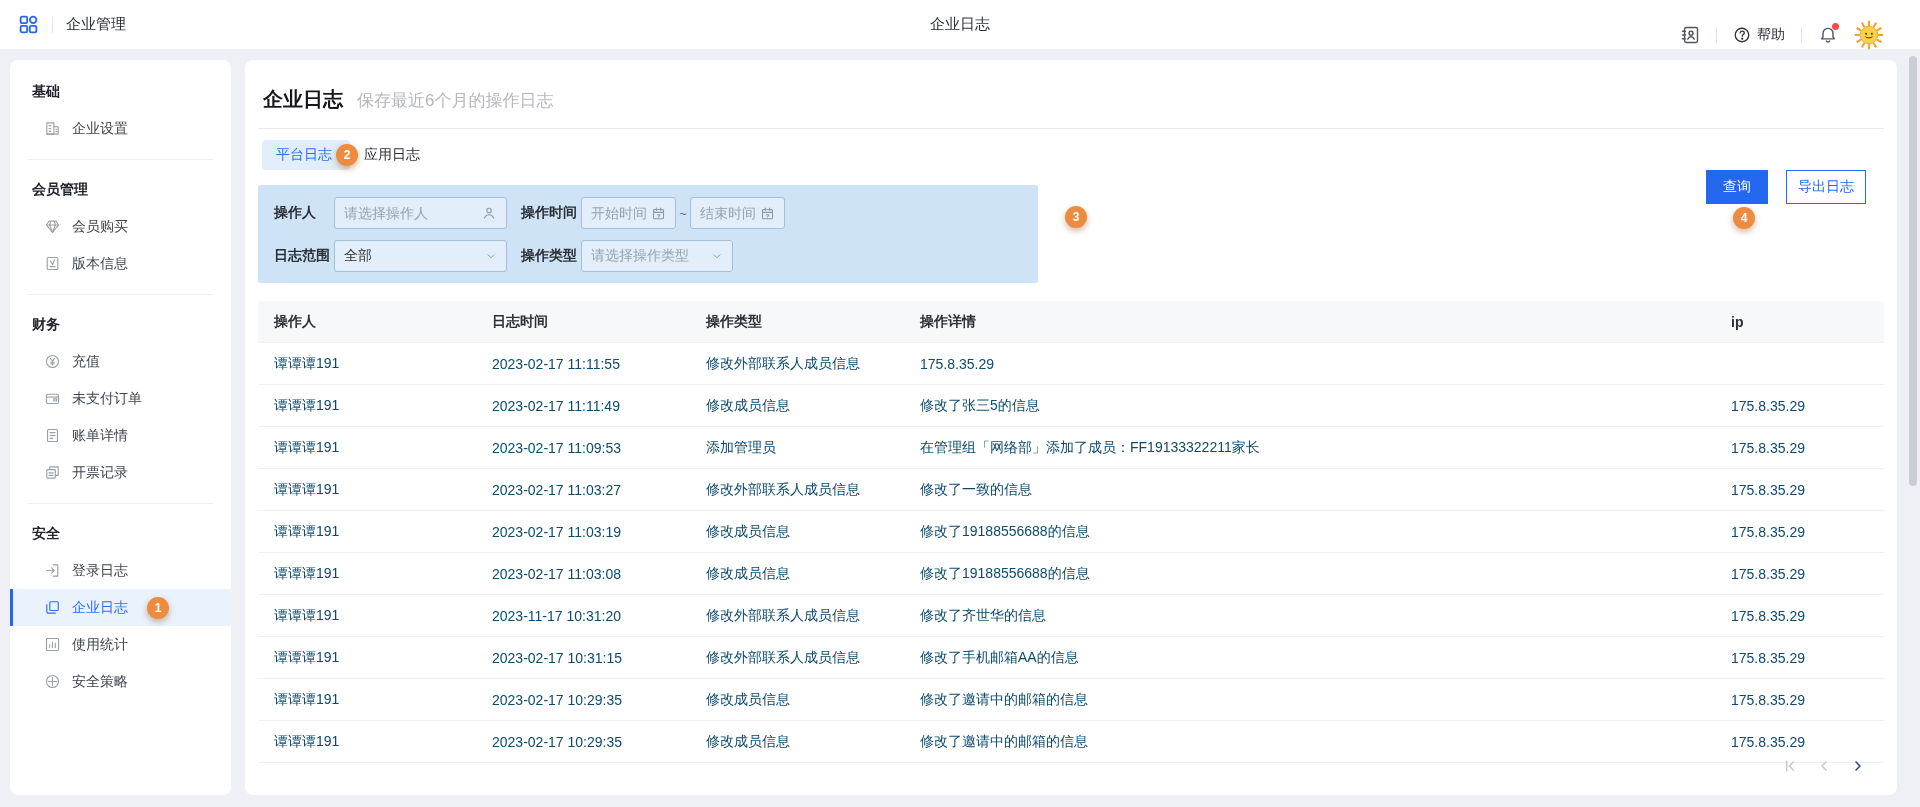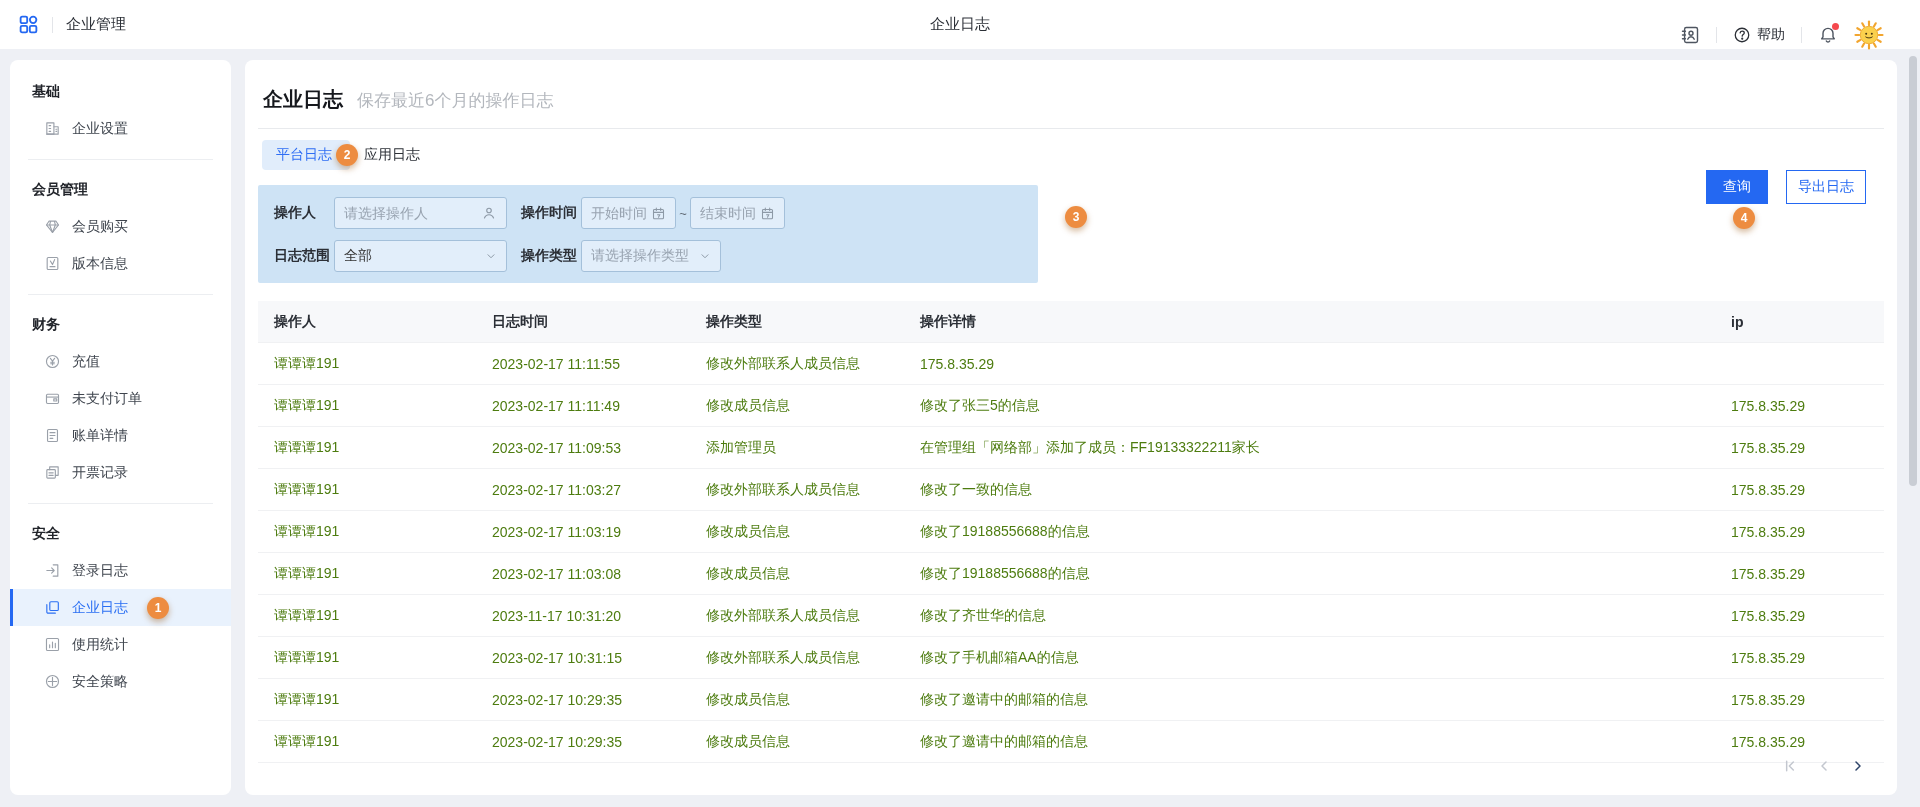--- a/index.html
+++ b/index.html
@@ -47,21 +47,21 @@
 
   
   .filter-area { position:relative; margin-top:13px; width:780px; height:98px; background:#cee3f5;
                  border-radius:2px; padding-top:12px; }
   .filter-row { display:flex; align-items:center; height:32px; margin:0 0 11px 16px; }
   .f-label { width:60px; flex:none; font-size:14px; font-weight:600; color:#2b2f36; }
   .f-label.ml { margin-left:14px; }
   .f-input { display:flex; align-items:center; height:32px; background:#e2eefa; border:1px solid #a4c0da;
              border-radius:3px; padding:12px 9px; color:#949faa; font-size:14px; cursor:pointer; }
   .f-input .icon { color:#8d99a6; margin-left:auto; }
-  .w173 { width:173px; } .w95 { width:95px; } .w161 { width:140px; }
+  .w173 { width:173px; } .w95 { width:95px; } .w161 { width:152px; }
   .f-text { flex:1; min-width:0; background:transparent; border:none; outline:none; font-size:14px;
             color:#333; font-family:inherit; }
   .f-text::placeholder { color:#98a3b0; }
   .f-sep { width:14px; text-align:center; color:#5f6974; font-size:13px; }
   .f-value { color:#333; }
   .f-placeholder { color:#98a3b0; }
 
   
   .actions { position:absolute; top:110px; right:31px; display:flex; gap:18px; }
   .btn { height:34px; border-radius:0; font-size:14px; display:flex; align-items:center;
@@ -76,21 +76,21 @@
   .num-badge.abs { position:absolute; }
   .b3 { left:820px; top:146px; }
   .b4 { left:1488px; top:147px; }
   .sb-item .num-badge { margin-left:8px; }
 
   
   .table { margin-top:18px; }
   .tr { display:grid; grid-template-columns:218px 214px 214px 811px 1fr; align-items:center; height:42px;
         border-bottom:1px solid #f0f1f3; }
   .tr.th { background:#f7f8fa; border-bottom:1px solid #f0f1f3; }
-  .tc { padding-left:16px; font-size:14px; color:#4d7c0f; white-space:nowrap; overflow:hidden; }
+  .tc { padding-left:16px; font-size:14px; color:#0c4a6e; white-space:nowrap; overflow:hidden; }
   .th .tc { color:#2b2f36; font-weight:700; }
 
   
   .pagination { position:absolute; right:28px; bottom:18px; display:flex; align-items:center; gap:12px; }
   .pg-btn { width:22px; height:22px; display:flex; align-items:center; justify-content:center;
             color:#c3c7cf; cursor:pointer; }
   .pg-btn.next { color:#2d4368; }
 
   
   .scroll-thumb { position:absolute; right:3px; top:56px; width:8px; height:430px; background:#c9cdd4;

